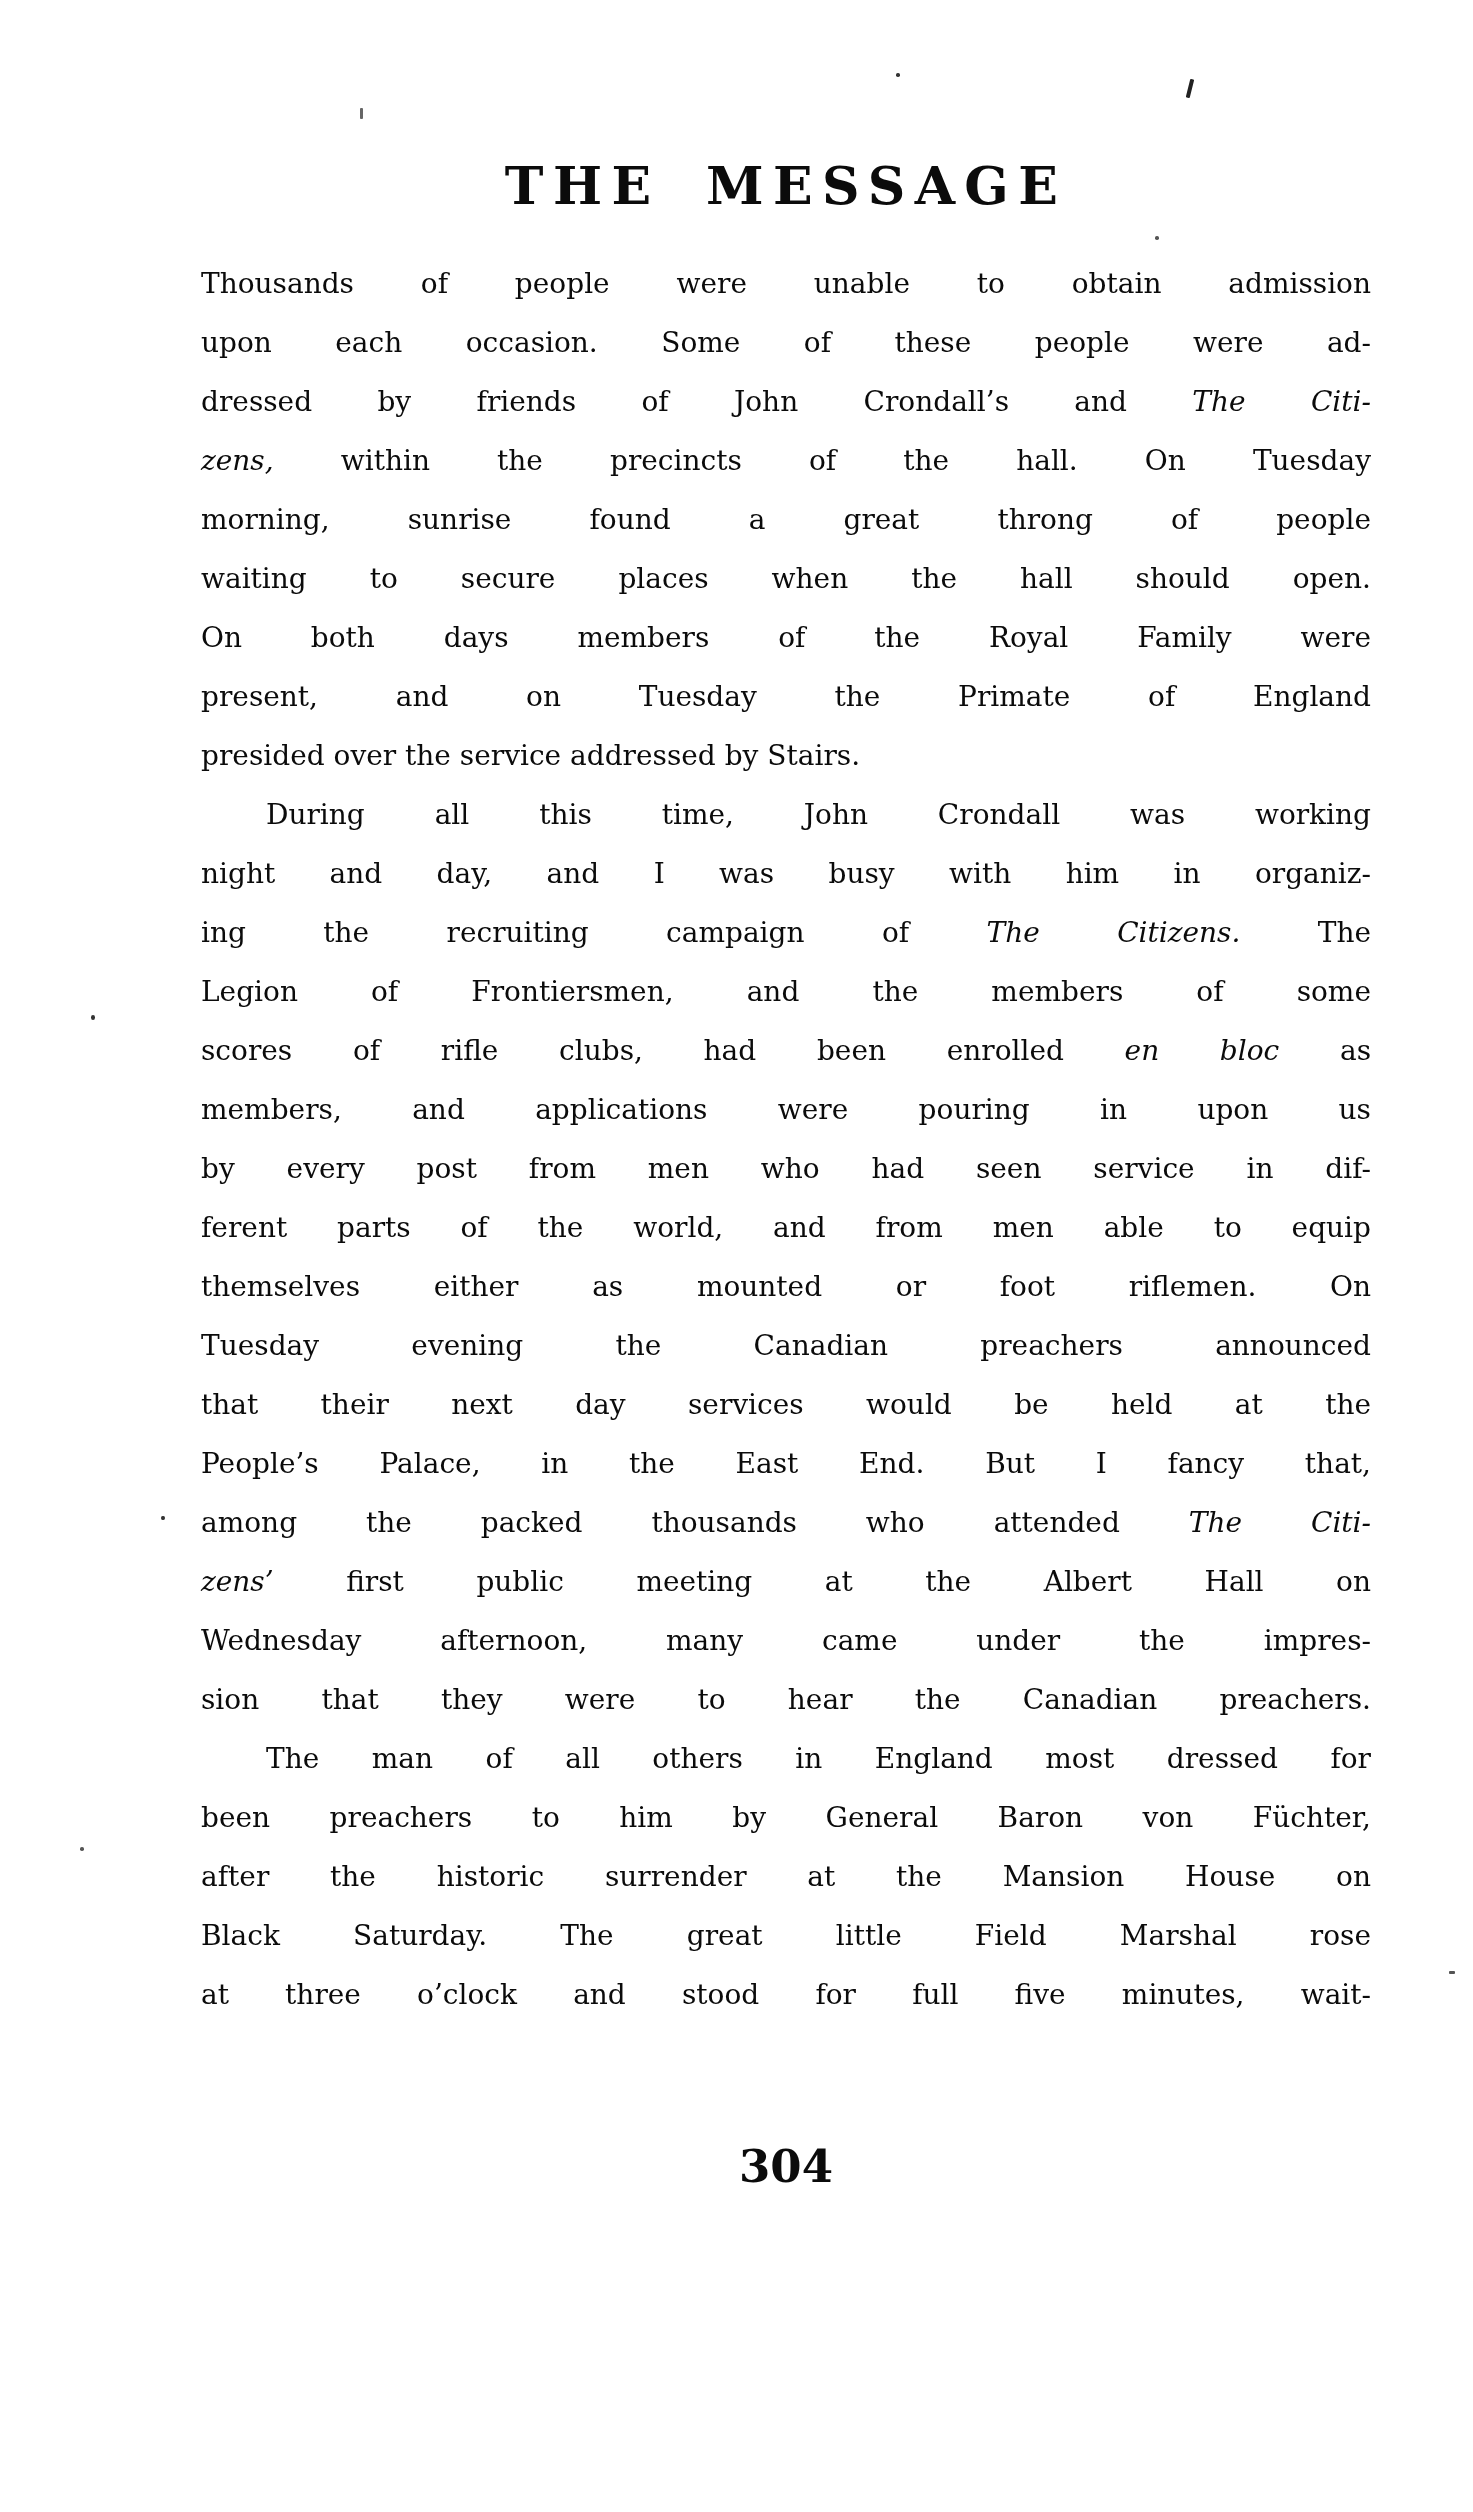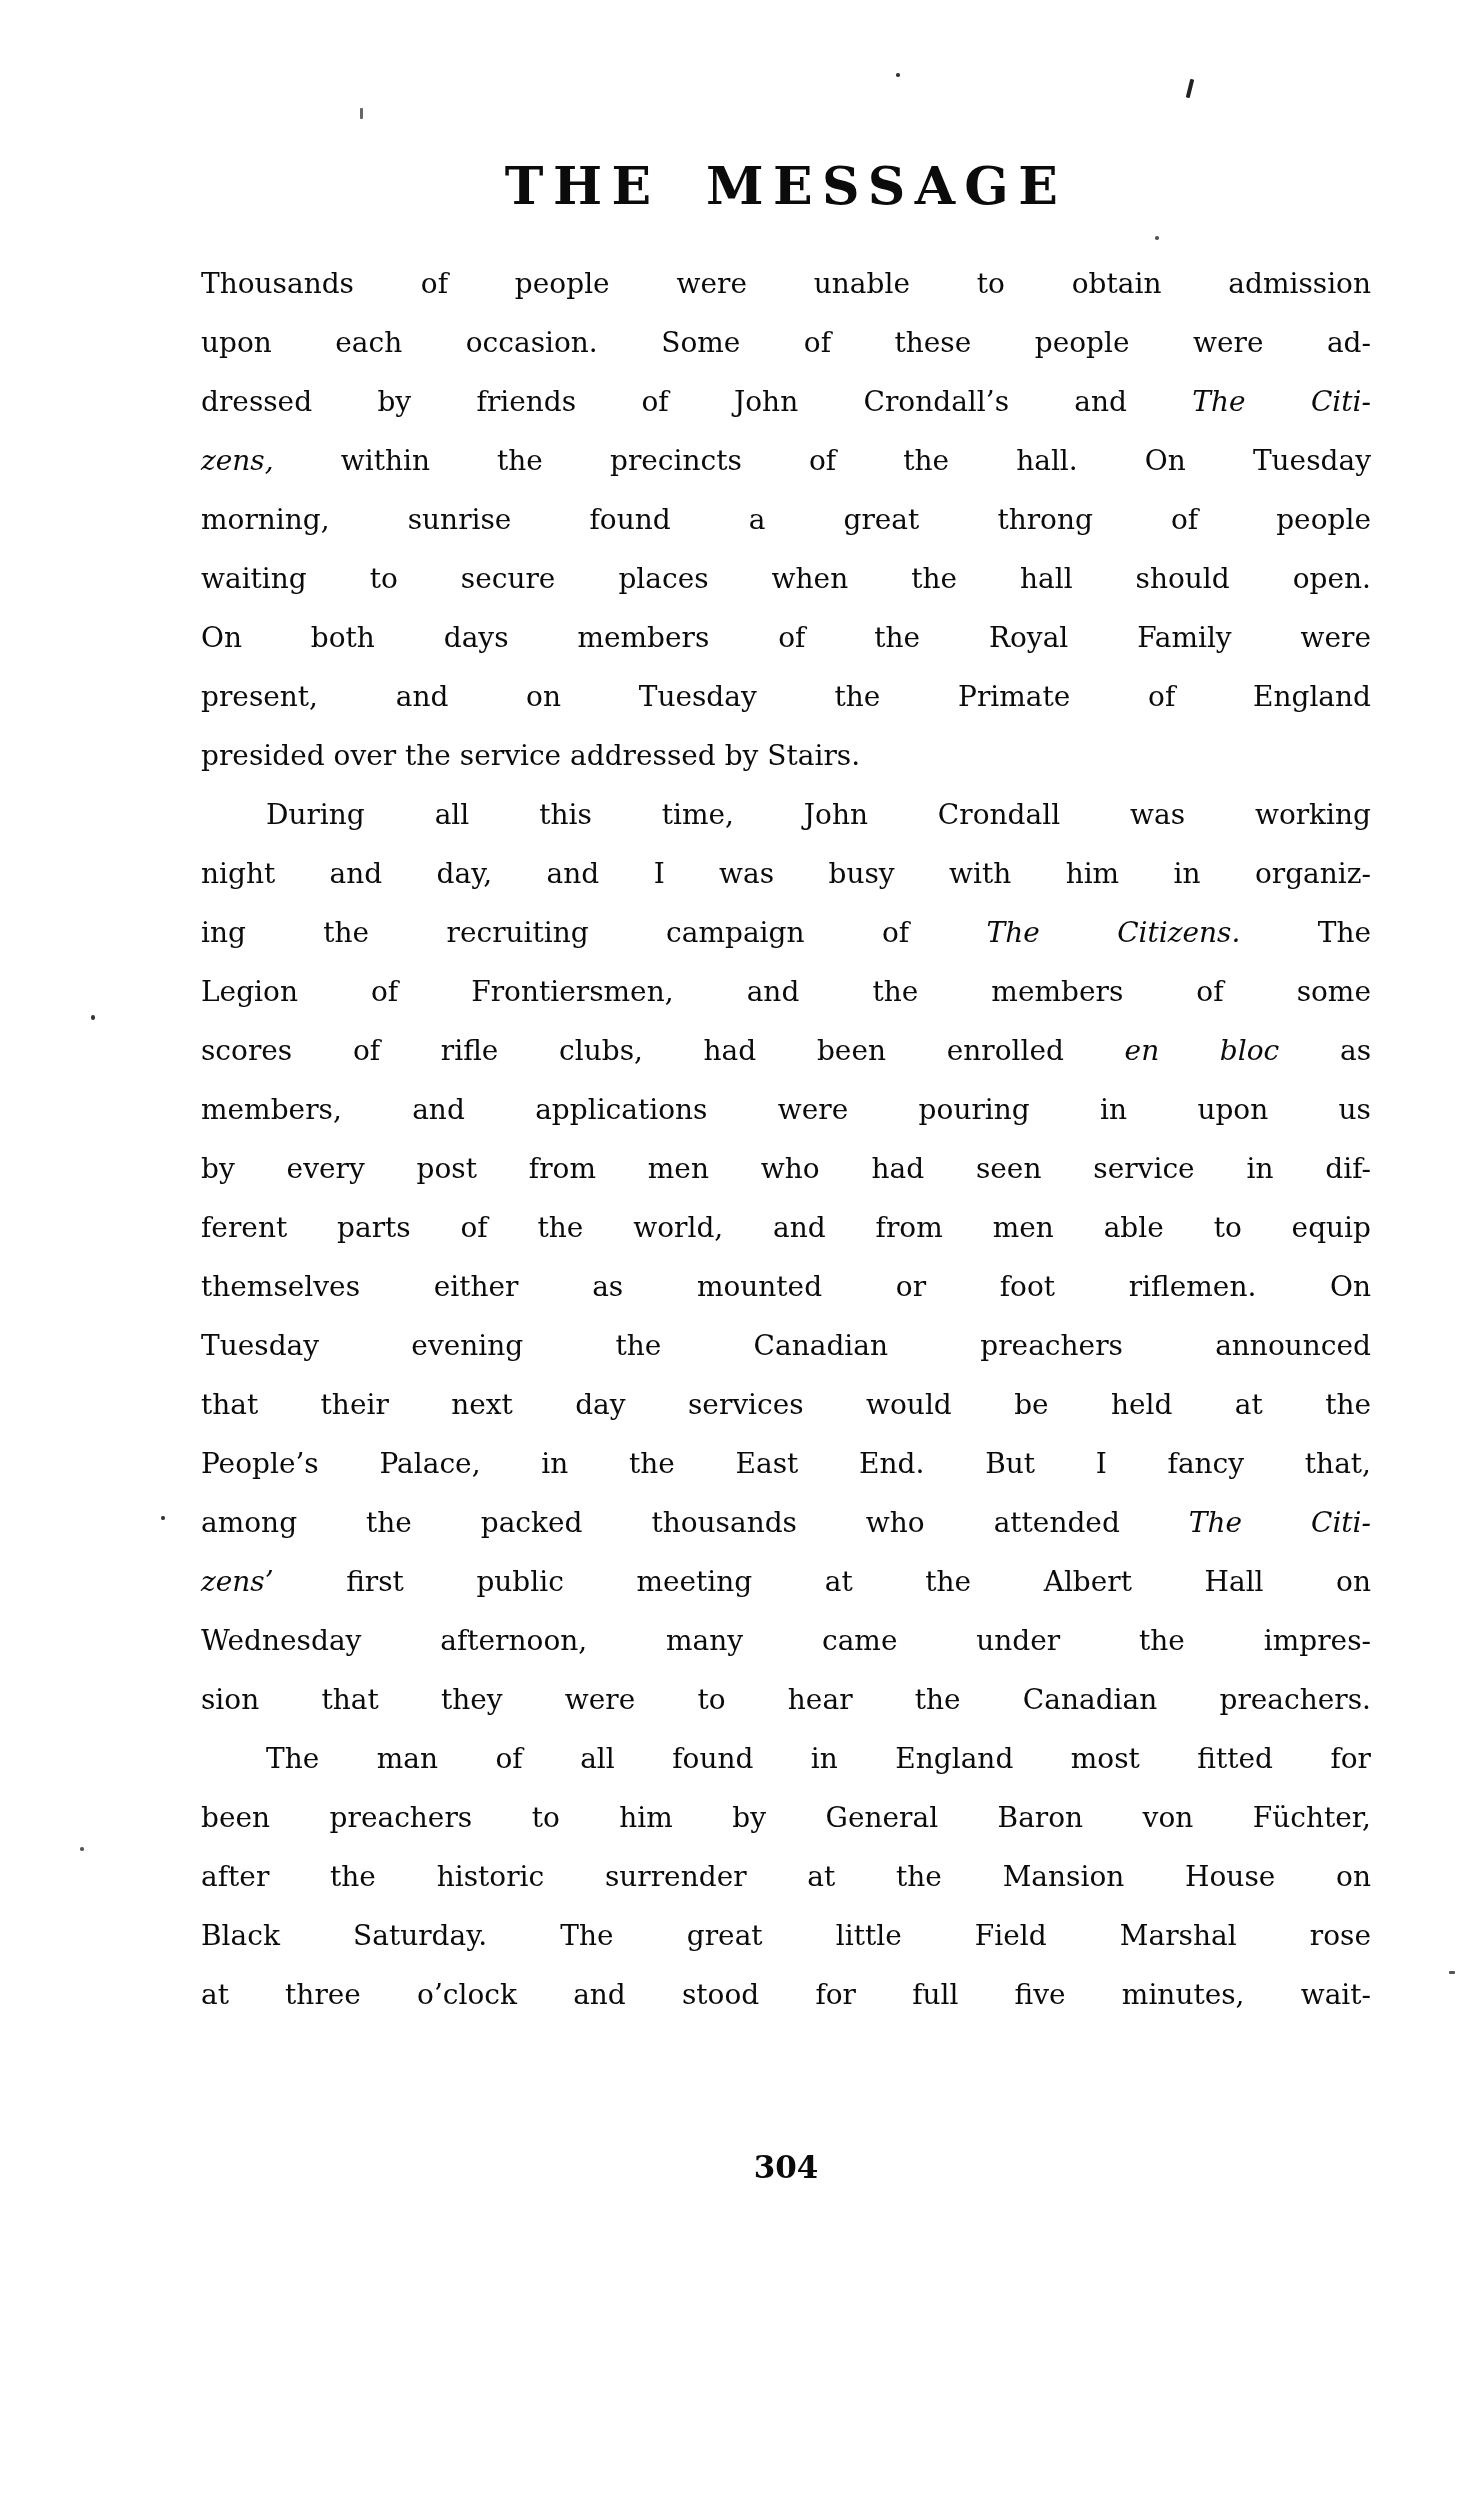--- a/index.html
+++ b/index.html
@@ -50,21 +50,21 @@
   .line.firstindent {
     text-indent: 65px;
   }
   .line .i { font-style: italic; }
   .page-number {
     position: absolute;
     left: 201px;
     width: 1170px;
     top: 2141px;
     text-align: center;
-    font-size: 31px;
+    font-size: 45px;
     line-height: 52px;
     font-weight: bold;
   }
   .artifact {
     position: absolute;
     background: #222;
     border-radius: 50%;
   }
   .artifact.stroke {
     border-radius: 0.9px;
@@ -110,21 +110,21 @@
         <div class="line"><span>themselves either as mounted or foot riflemen.  On</span></div>
         <div class="line"><span>Tuesday evening the Canadian preachers announced</span></div>
         <div class="line"><span>that their next day services would be held at the</span></div>
         <div class="line"><span>People’s Palace, in the East End.  But I fancy that,</span></div>
         <div class="line"><span>among the packed thousands who attended </span><span class="i">The Citi-</span></div>
         <div class="line"><span class="i">zens’</span><span> first public meeting at the Albert Hall on</span></div>
         <div class="line"><span>Wednesday afternoon, many came under the impres-</span></div>
         <div class="line"><span>sion that they were to hear the Canadian preachers.</span></div>
       </div>
       <div class="paragraph">
-        <div class="line firstindent"><span>The man of all found in England most fitted for</span></div>
+        <div class="line firstindent"><span>The man of all others in England most dressed for</span></div>
         <div class="line"><span>been preachers to him by General Baron von Füchter,</span></div>
         <div class="line"><span>after the historic surrender at the Mansion House on</span></div>
         <div class="line"><span>Black Saturday.  The great little Field Marshal rose</span></div>
         <div class="line"><span>at three o’clock and stood for full five minutes, wait-</span></div>
       </div>
     </div>
 
   <div class="page-number">304</div>
 
 </div>

